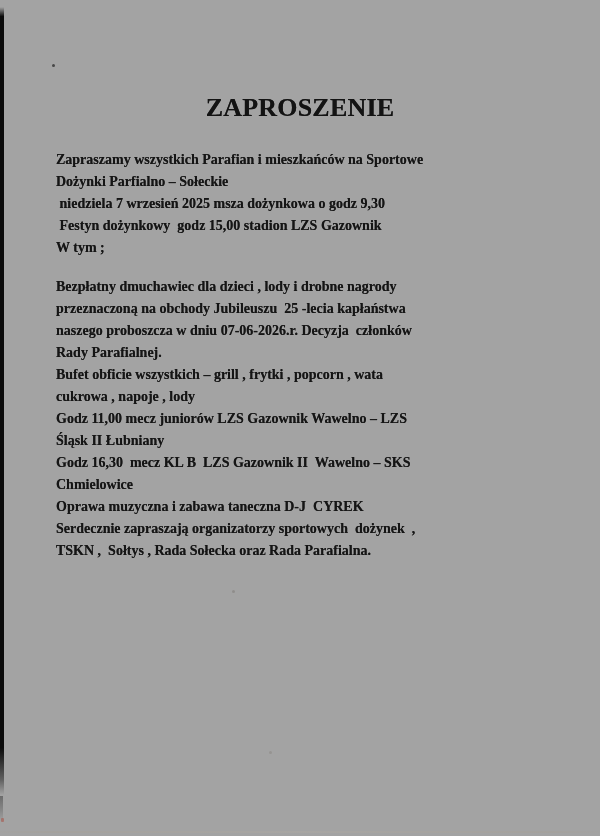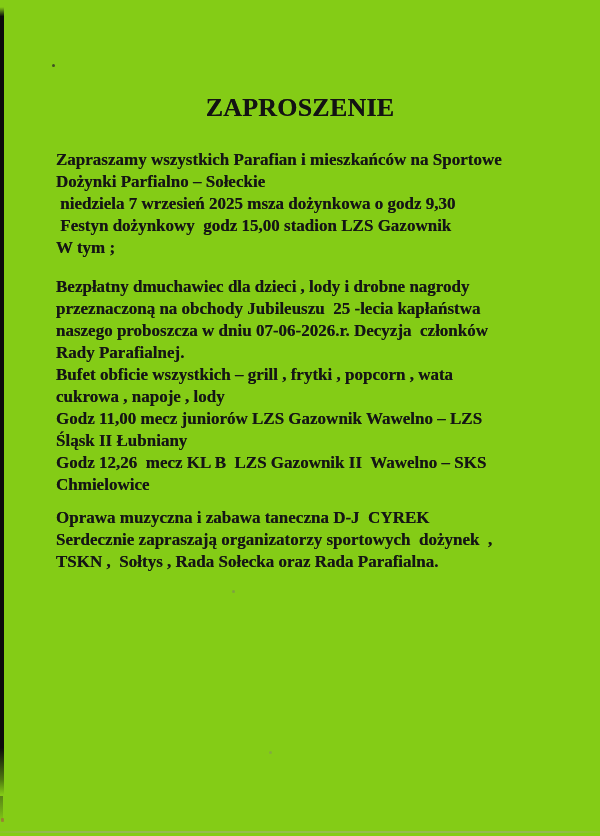--- a/index.html
+++ b/index.html
@@ -4,21 +4,21 @@
 <style>
   html, body {
     margin: 0;
     padding: 0;
     background: #fdfdfc;
   }
   .page {
     position: relative;
     width: 600px;
     height: 836px;
-    background: #84cc16;
+    background: #a3a3a3;
     overflow: hidden;
     font-family: "Liberation Serif", serif;
   }
 
   
   .edge-left {
     position: absolute;
     left: 0;
     top: 7px;
     width: 4px;
@@ -75,29 +75,29 @@
     font-weight: bold;
     letter-spacing: 0.2px;
     color: #131313;
     text-shadow: 0 0 0.5px rgba(19,19,19,0.75);
   }
   .body-text {
     position: absolute;
     left: 56px;
     top: 149px;
     right: 30px;
-    font-size: 17px;
+    font-size: 14px;
     font-weight: bold;
     line-height: 22px;
     color: #151515;
     text-shadow: 0 0 0.5px rgba(21,21,21,0.7);
   }
   .para { margin: 0; padding: 0; }
   .para-details  { margin-top: 17px; }
-  .para-music    { margin-top: 11px; }
+  .para-music    { }
   .para-closing  { }
   .line {
     display: block;
     white-space: pre;
   }
 </style>
 </head>
 <body>
 
 <div class="page">
@@ -124,21 +124,21 @@
 
     <div class="para para-details">
       <span class="line">Bezpłatny dmuchawiec dla dzieci , lody i drobne nagrody</span>
       <span class="line">przeznaczoną na obchody Jubileuszu  25 -lecia kapłaństwa</span>
       <span class="line">naszego proboszcza w dniu 07-06-2026.r. Decyzja  członków</span>
       <span class="line">Rady Parafialnej.</span>
       <span class="line">Bufet obficie wszystkich – grill , frytki , popcorn , wata</span>
       <span class="line">cukrowa , napoje , lody</span>
       <span class="line">Godz 11,00 mecz juniorów LZS Gazownik Wawelno – LZS</span>
       <span class="line">Śląsk II Łubniany</span>
-      <span class="line">Godz 12,26  mecz KL B  LZS Gazownik II  Wawelno – SKS</span>
+      <span class="line">Godz 16,30  mecz KL B  LZS Gazownik II  Wawelno – SKS</span>
       <span class="line">Chmielowice</span>
     </div>
 
     <div class="para para-music">
       <span class="line">Oprawa muzyczna i zabawa taneczna D-J  CYREK</span>
     </div>
 
     <div class="para para-closing">
       <span class="line">Serdecznie zapraszają organizatorzy sportowych  dożynek  ,</span>
       <span class="line">TSKN ,  Sołtys , Rada Sołecka oraz Rada Parafialna.</span>

